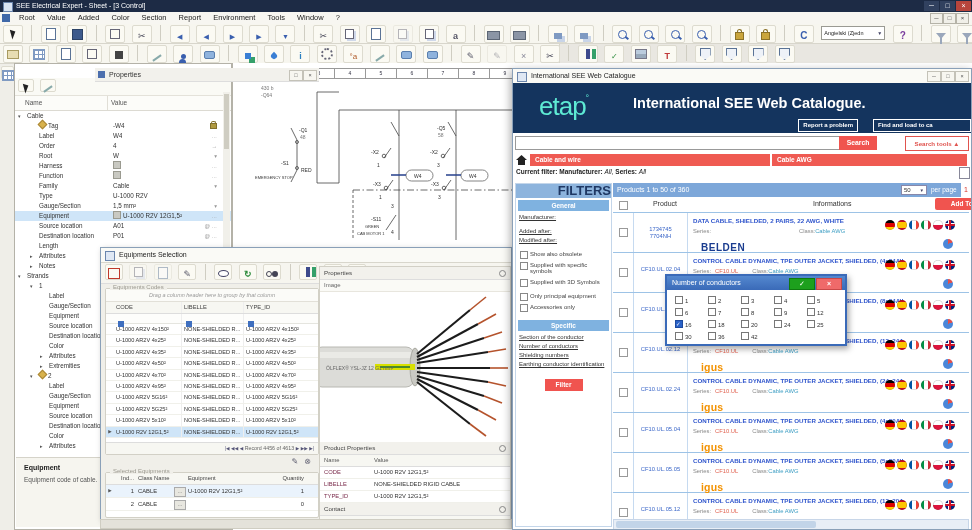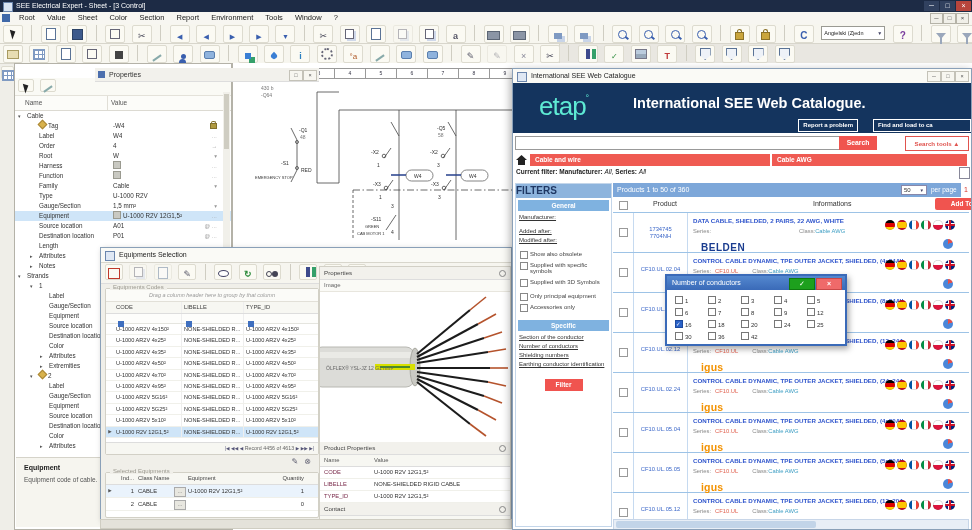--- a/index.html
+++ b/index.html
@@ -171,21 +171,21 @@
   #search-btn{position:absolute;left:326px;top:3px;width:38px;height:14px;font-size:6.8px;line-height:14px}
   #tools-btn{position:absolute;left:392px;top:3px;width:62px;height:13px;border:1px solid #e0534e;color:#e0534e;font-size:6.2px;font-weight:bold;line-height:13px;text-align:center;background:#fff}
   #crumbs{position:absolute;left:0;top:84px;width:460px;height:14px}
   .crumb{position:absolute;top:1px;height:12px;background:#ef5a52;color:#fff;font-size:6.5px;font-weight:bold;line-height:12px;padding-left:5px;box-sizing:border-box}
   #filterline{position:absolute;left:3px;top:99px;font-size:6.5px;color:#222}
   #filterline b{font-weight:bold}
   #filterline i{font-style:italic}
   #pageicon{position:absolute;left:446px;top:98px;width:9px;height:10px;border:1px solid #889;background:#fff}
   
   #filters{position:absolute;left:2px;top:114px;width:97px;height:344px;border:1px solid #c4d6ea;background:#fff;box-sizing:border-box}
-  #filters .ft{height:14px;background:#8db4dd;color:#1f3864;font-weight:bold;font-size:10px;text-align:left;line-height:14px}
+  #filters .ft{height:14px;background:#8db4dd;color:#1f3864;font-weight:bold;font-size:13px;text-align:right;line-height:14px}
   .fsub{height:11px;background:#7fb2e0;color:#fff;font-weight:bold;font-size:6.5px;text-align:center;line-height:11px;margin:2px 2px 3px}
   .flink{display:block;margin:3px 3px 0;font-size:6px;color:#333;text-decoration:underline}
   .fchk{margin:4px 3px 0;font-size:6px;color:#444;position:relative;padding-left:11px;line-height:6.5px}
   .fchk s{position:absolute;left:1px;top:0;width:6px;height:6px;border:1px solid #888;background:#fff}
   #filter-btn{display:block;margin:12px auto 0;width:38px;height:12px;border:none;font-size:6.5px;line-height:12px}
   
   #pbar{position:absolute;left:100px;top:114px;width:356px;height:14px;background:#7da7d9;color:#fff;font-size:7px;font-weight:bold;line-height:14px;padding-left:4px;box-sizing:border-box}
   #ppsel{position:absolute;left:288px;top:2px;width:26px;height:10px;background:#fff;border:1px solid #88a;color:#333;font-weight:normal;font-size:6px;line-height:9px;padding:0 2px;box-sizing:border-box}
   #ppsel b{float:right;font-size:4.5px;color:#446}
   #pplabel{position:absolute;left:318px;top:0;font-weight:normal;font-size:6.5px}
@@ -242,21 +242,21 @@
 </div>
 <div class="abs" id="app-icon"></div>
 <div class="abs wbtn" style="right:33px">─</div>
 <div class="abs wbtn" style="right:17px">□</div>
 <div class="abs wbtn" style="right:1px" id="btn-close">×</div>
 
 <div class="abs" id="menubar">
     <div class="wrap">
   <span class="menu-item">Root</span>
   <span class="menu-item">Value</span>
-  <span class="menu-item">Sheet</span>
+  <span class="menu-item">Added</span>
   <span class="menu-item">Color</span>
   <span class="menu-item">Section</span>
   <span class="menu-item">Report</span>
   <span class="menu-item">Environment</span>
   <span class="menu-item">Tools</span>
   <span class="menu-item">Window</span>
   <span class="menu-item">?</span>
 </div>
   </div>
 <div class="abs" id="mdi-icon"></div>

